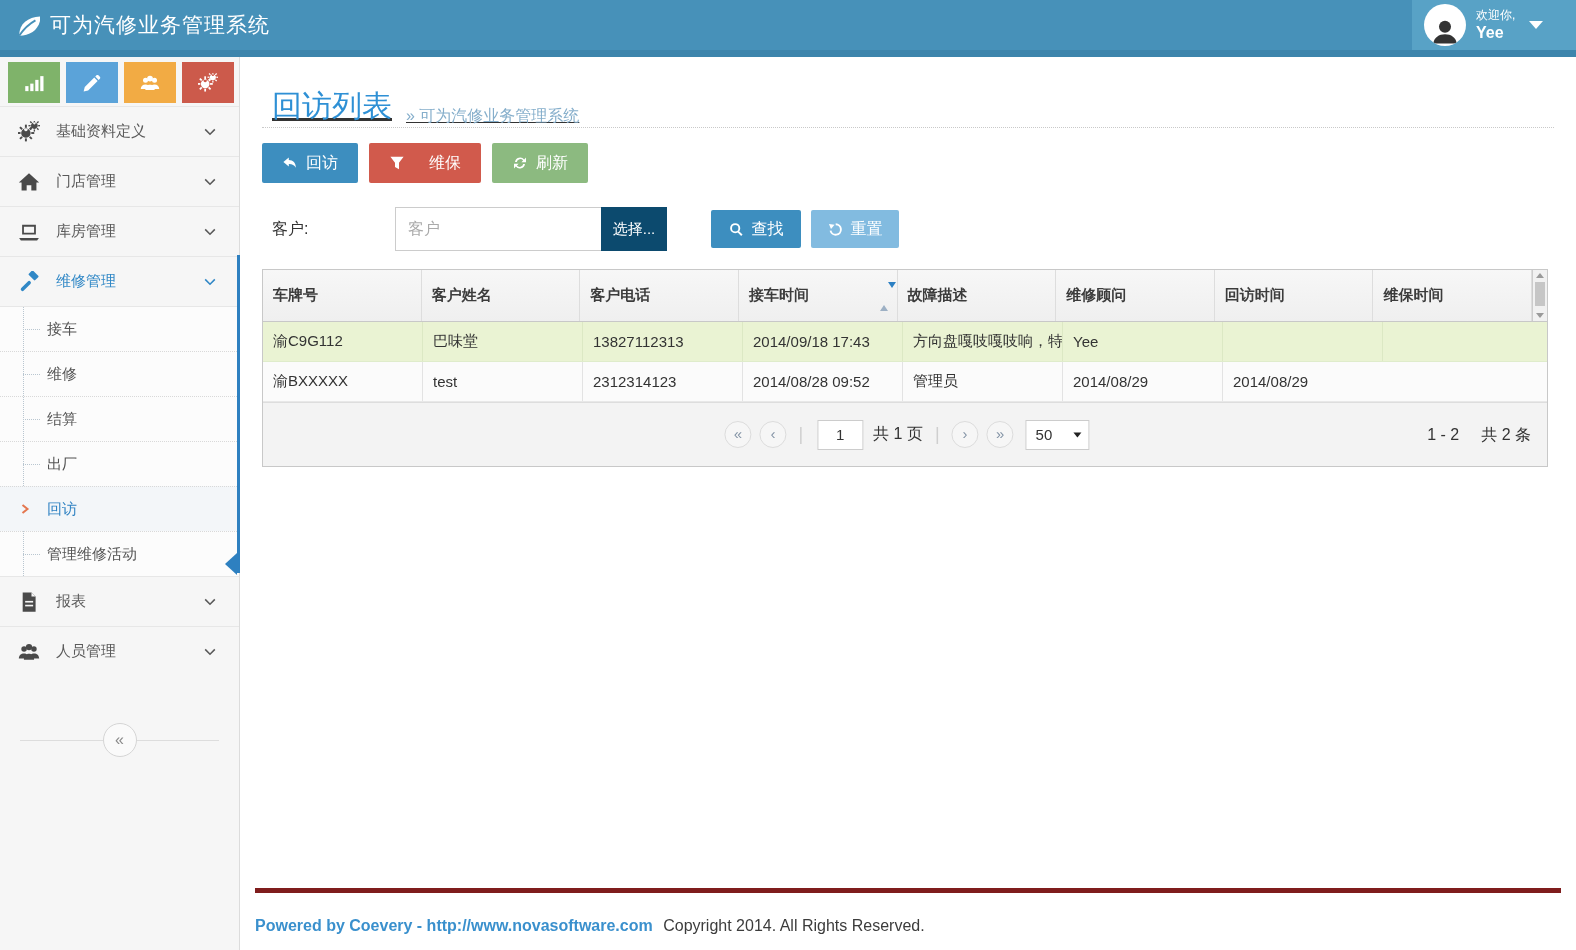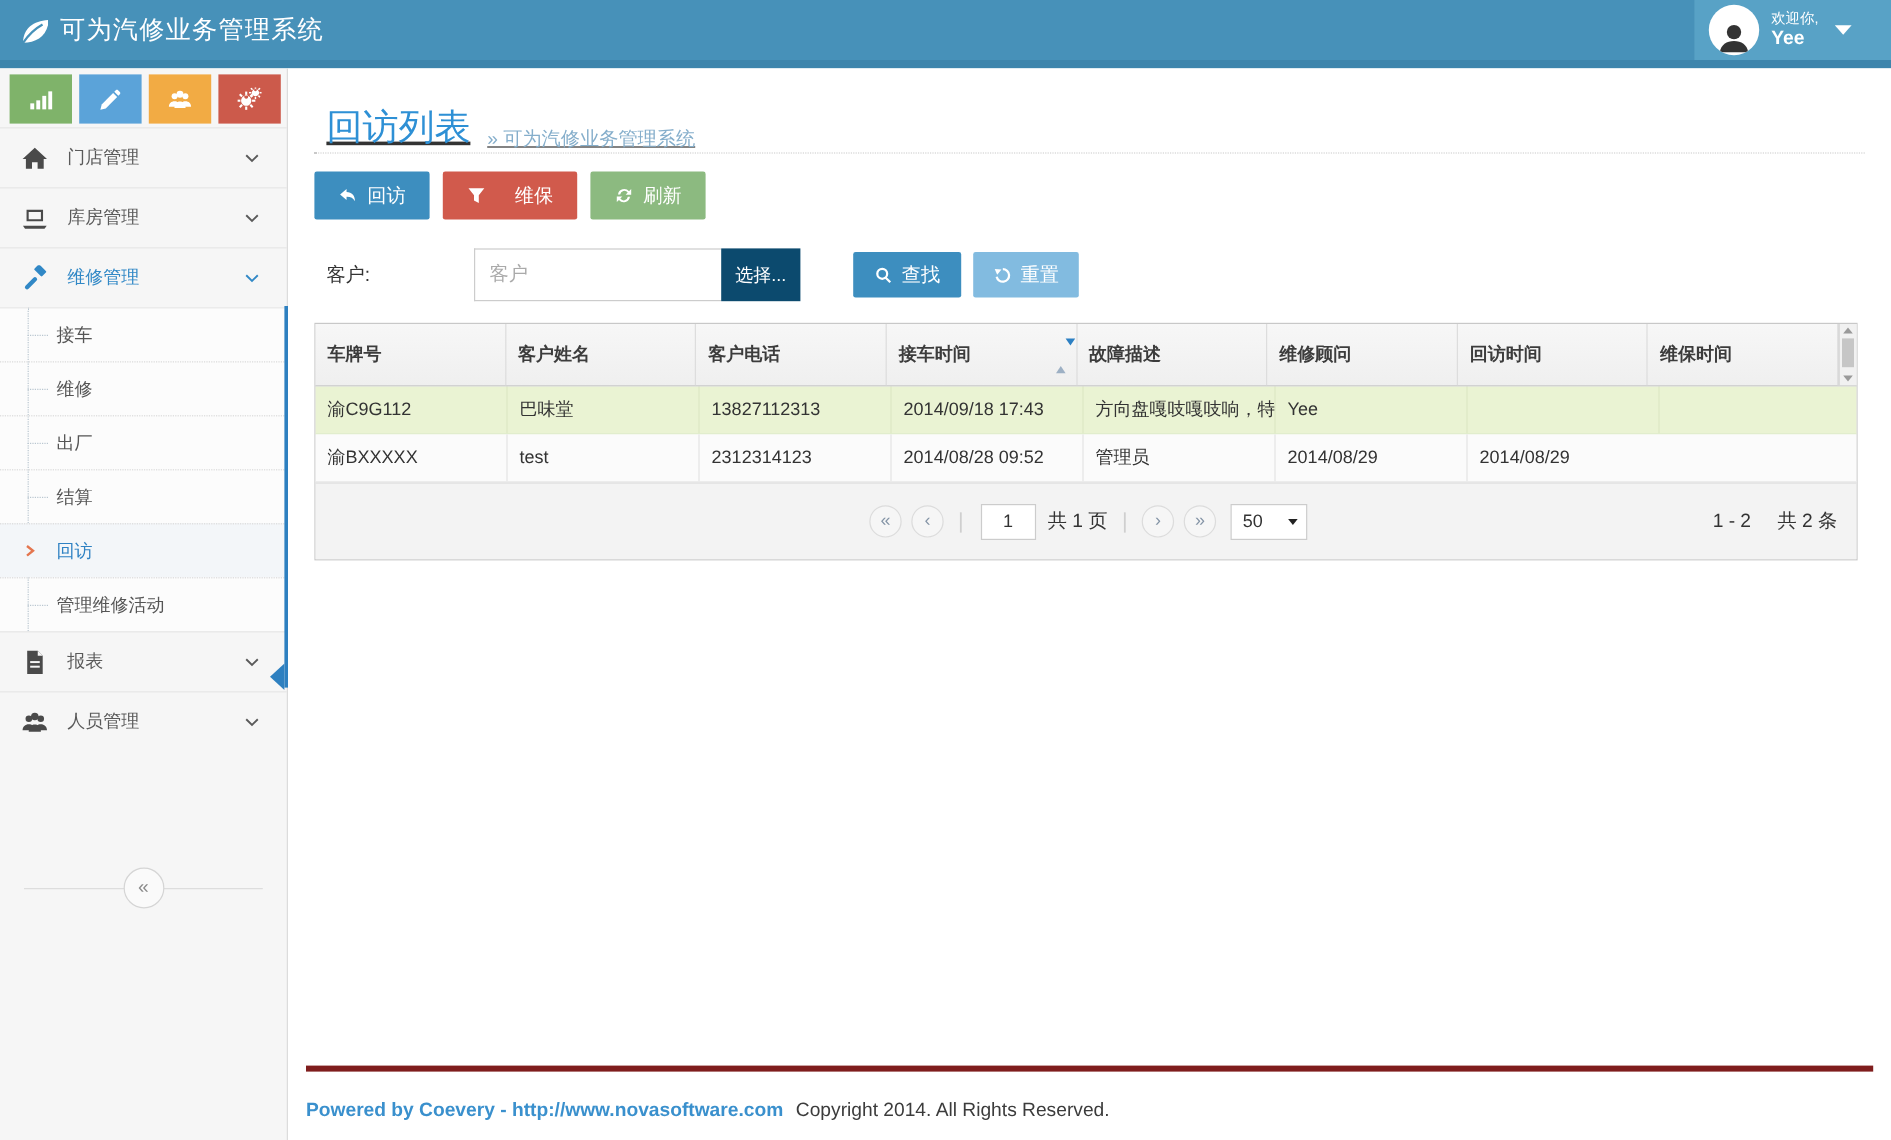--- a/index.html
+++ b/index.html
@@ -276,20 +276,29 @@
       <div class="qbtn r">
           <svg viewBox="0 0 16 16">
             <use href="#g-gears2"></use>
           </svg>
         </div>
     </div>
 
     <div class="menu">
       <div class="mitem">
         <svg class="mic" viewBox="0 0 16 16">
+            <use href="#g-gears2"></use>
+          </svg>
+        <span class="mlabel">基础资料定义</span>
+        <svg class="chev" viewBox="0 0 16 16">
+            <use href="#g-chev-down" stroke="currentColor"></use>
+          </svg>
+      </div>
+      <div class="mitem">
+        <svg class="mic" viewBox="0 0 16 16">
             <use href="#g-home"></use>
           </svg>
         <span class="mlabel">门店管理</span>
         <svg class="chev" viewBox="0 0 16 16">
             <use href="#g-chev-down" stroke="currentColor"></use>
           </svg>
       </div>
       <div class="mitem">
         <svg class="mic" viewBox="0 0 16 16">
             <use href="#g-laptop"></use>
@@ -313,25 +322,25 @@
         <div class="sitem">
             <span class="tick"></span>
             <span>接车</span>
           </div>
         <div class="sitem">
             <span class="tick"></span>
             <span>维修</span>
           </div>
         <div class="sitem">
             <span class="tick"></span>
-            <span>出厂</span>
+            <span>结算</span>
           </div>
         <div class="sitem">
             <span class="tick"></span>
-            <span>结算</span>
+            <span>出厂</span>
           </div>
         <div class="sitem selected">
 
           <svg class="sel-arrow" viewBox="0 0 10 10">
               <polyline points="2.5,1 7.5,5 2.5,9"></polyline>
             </svg>
           <span>回访</span>
         </div>
         <div class="sitem">
             <span class="tick"></span>

